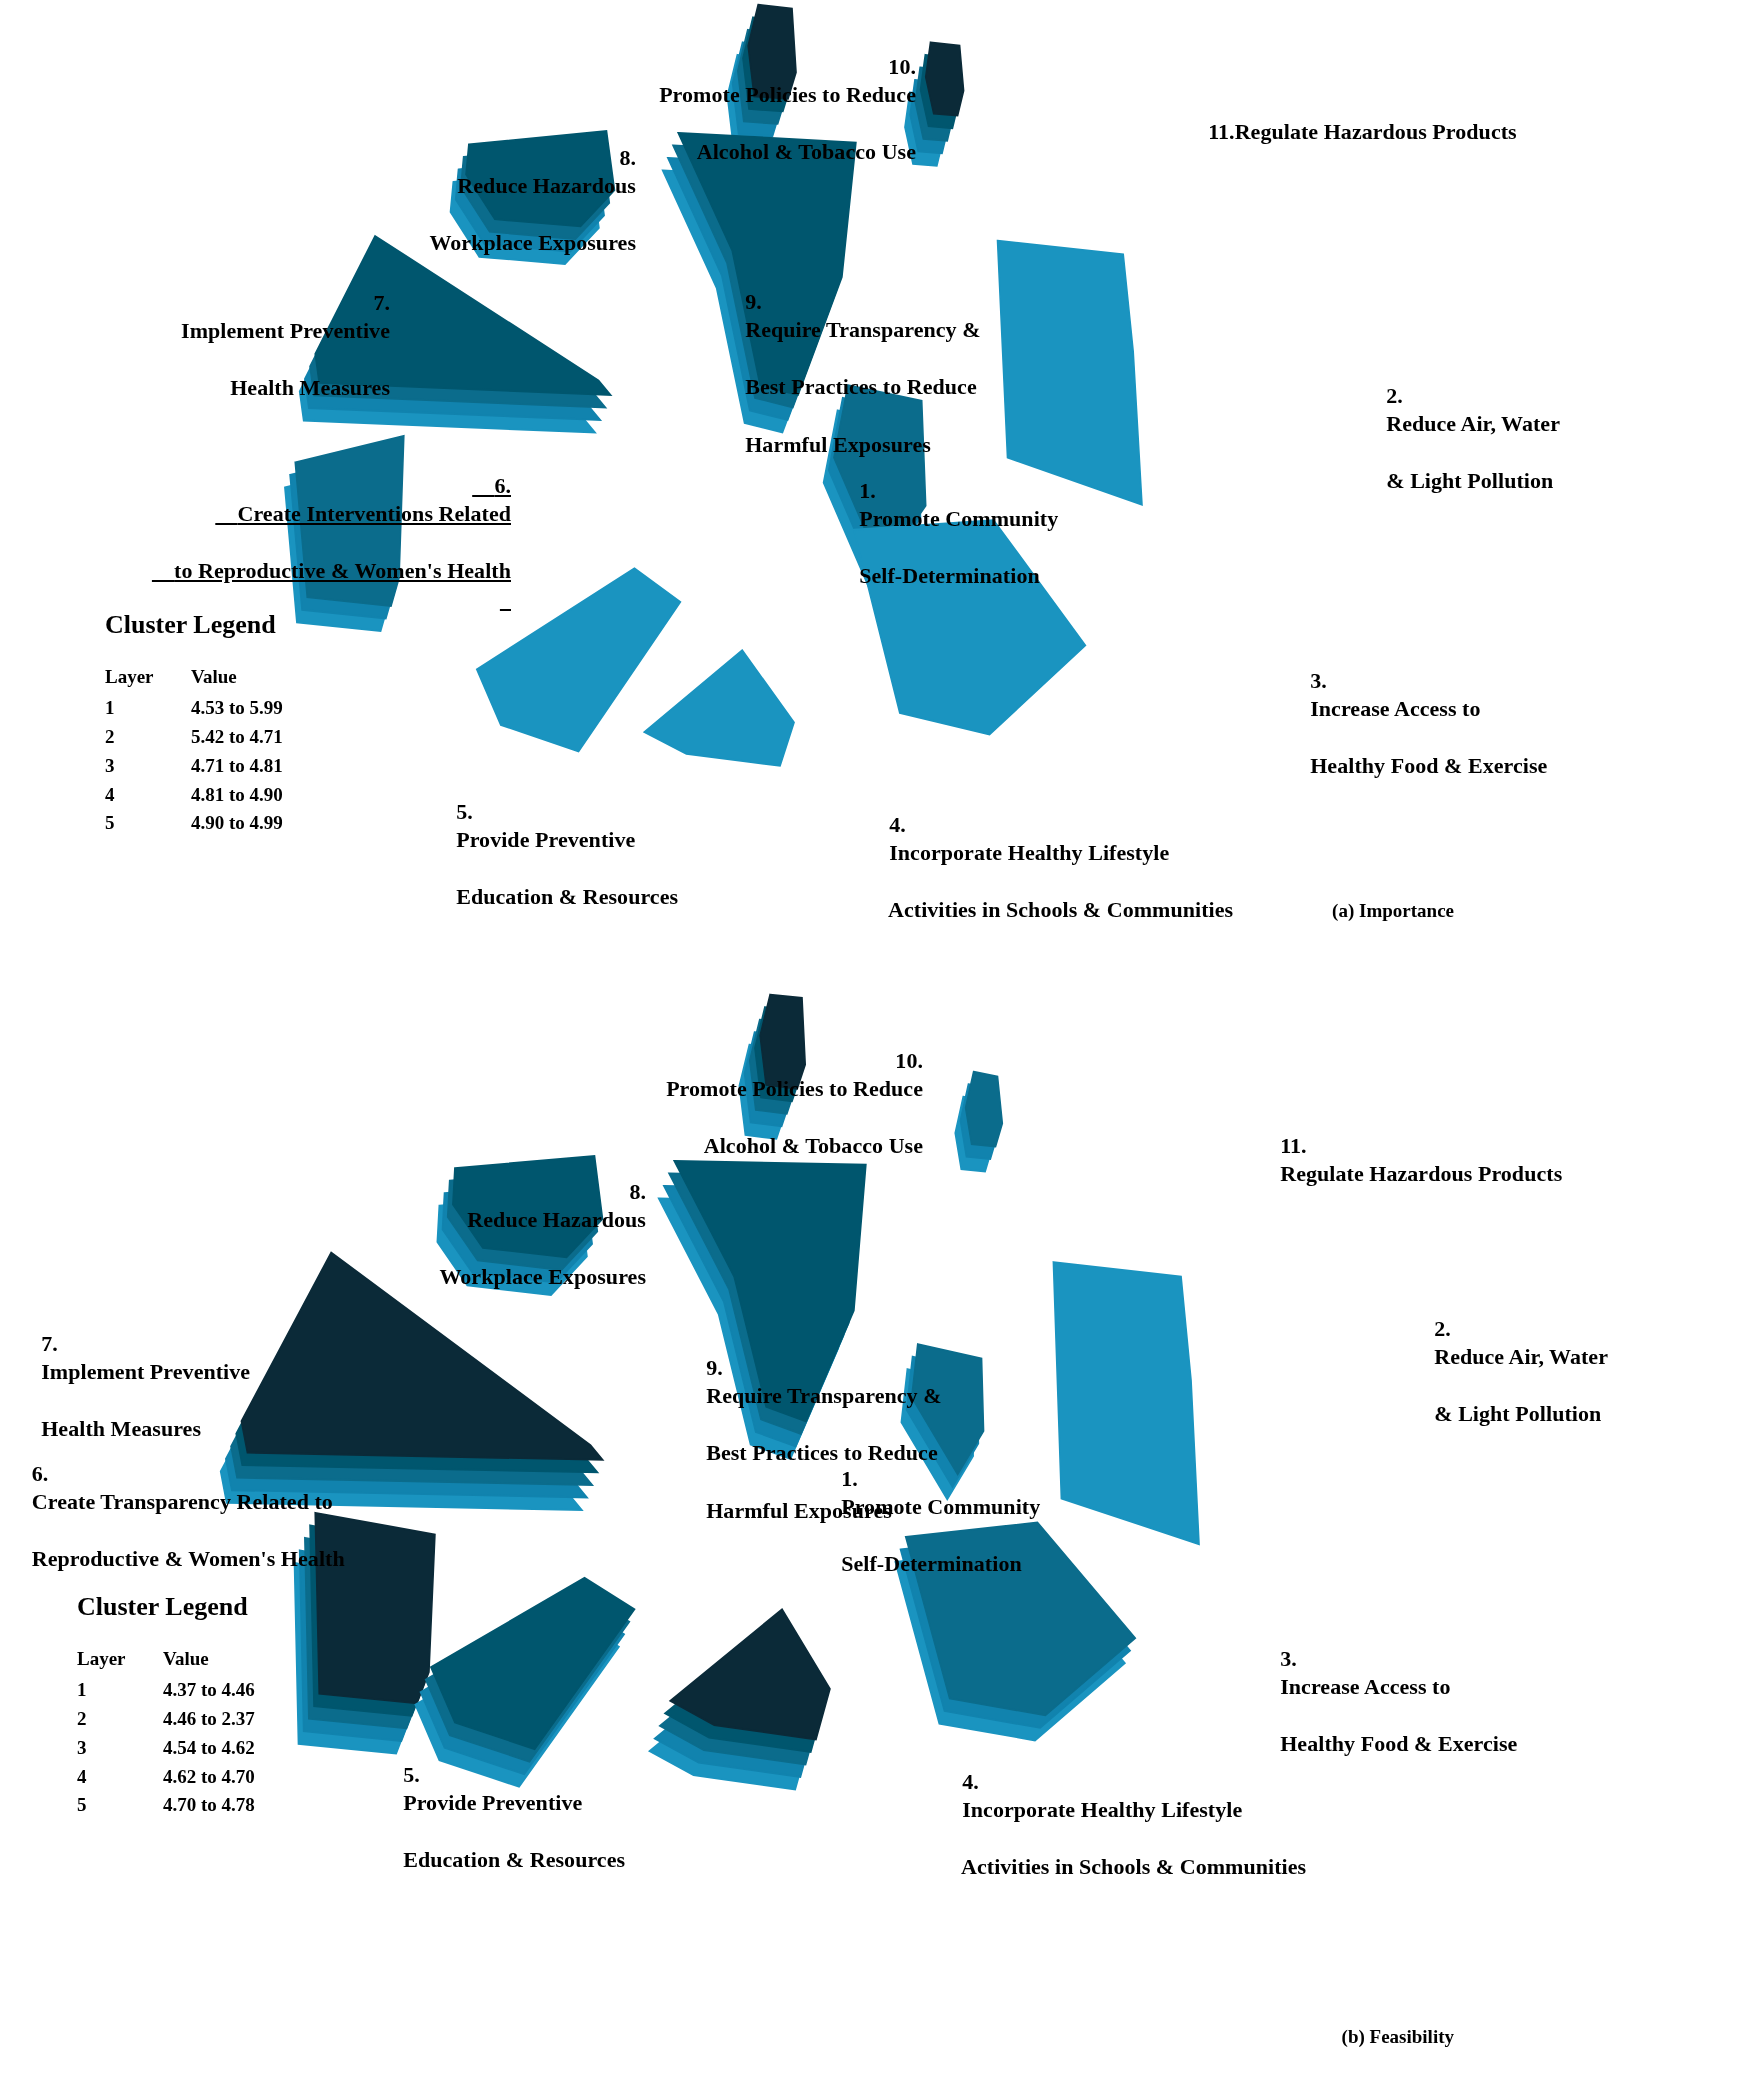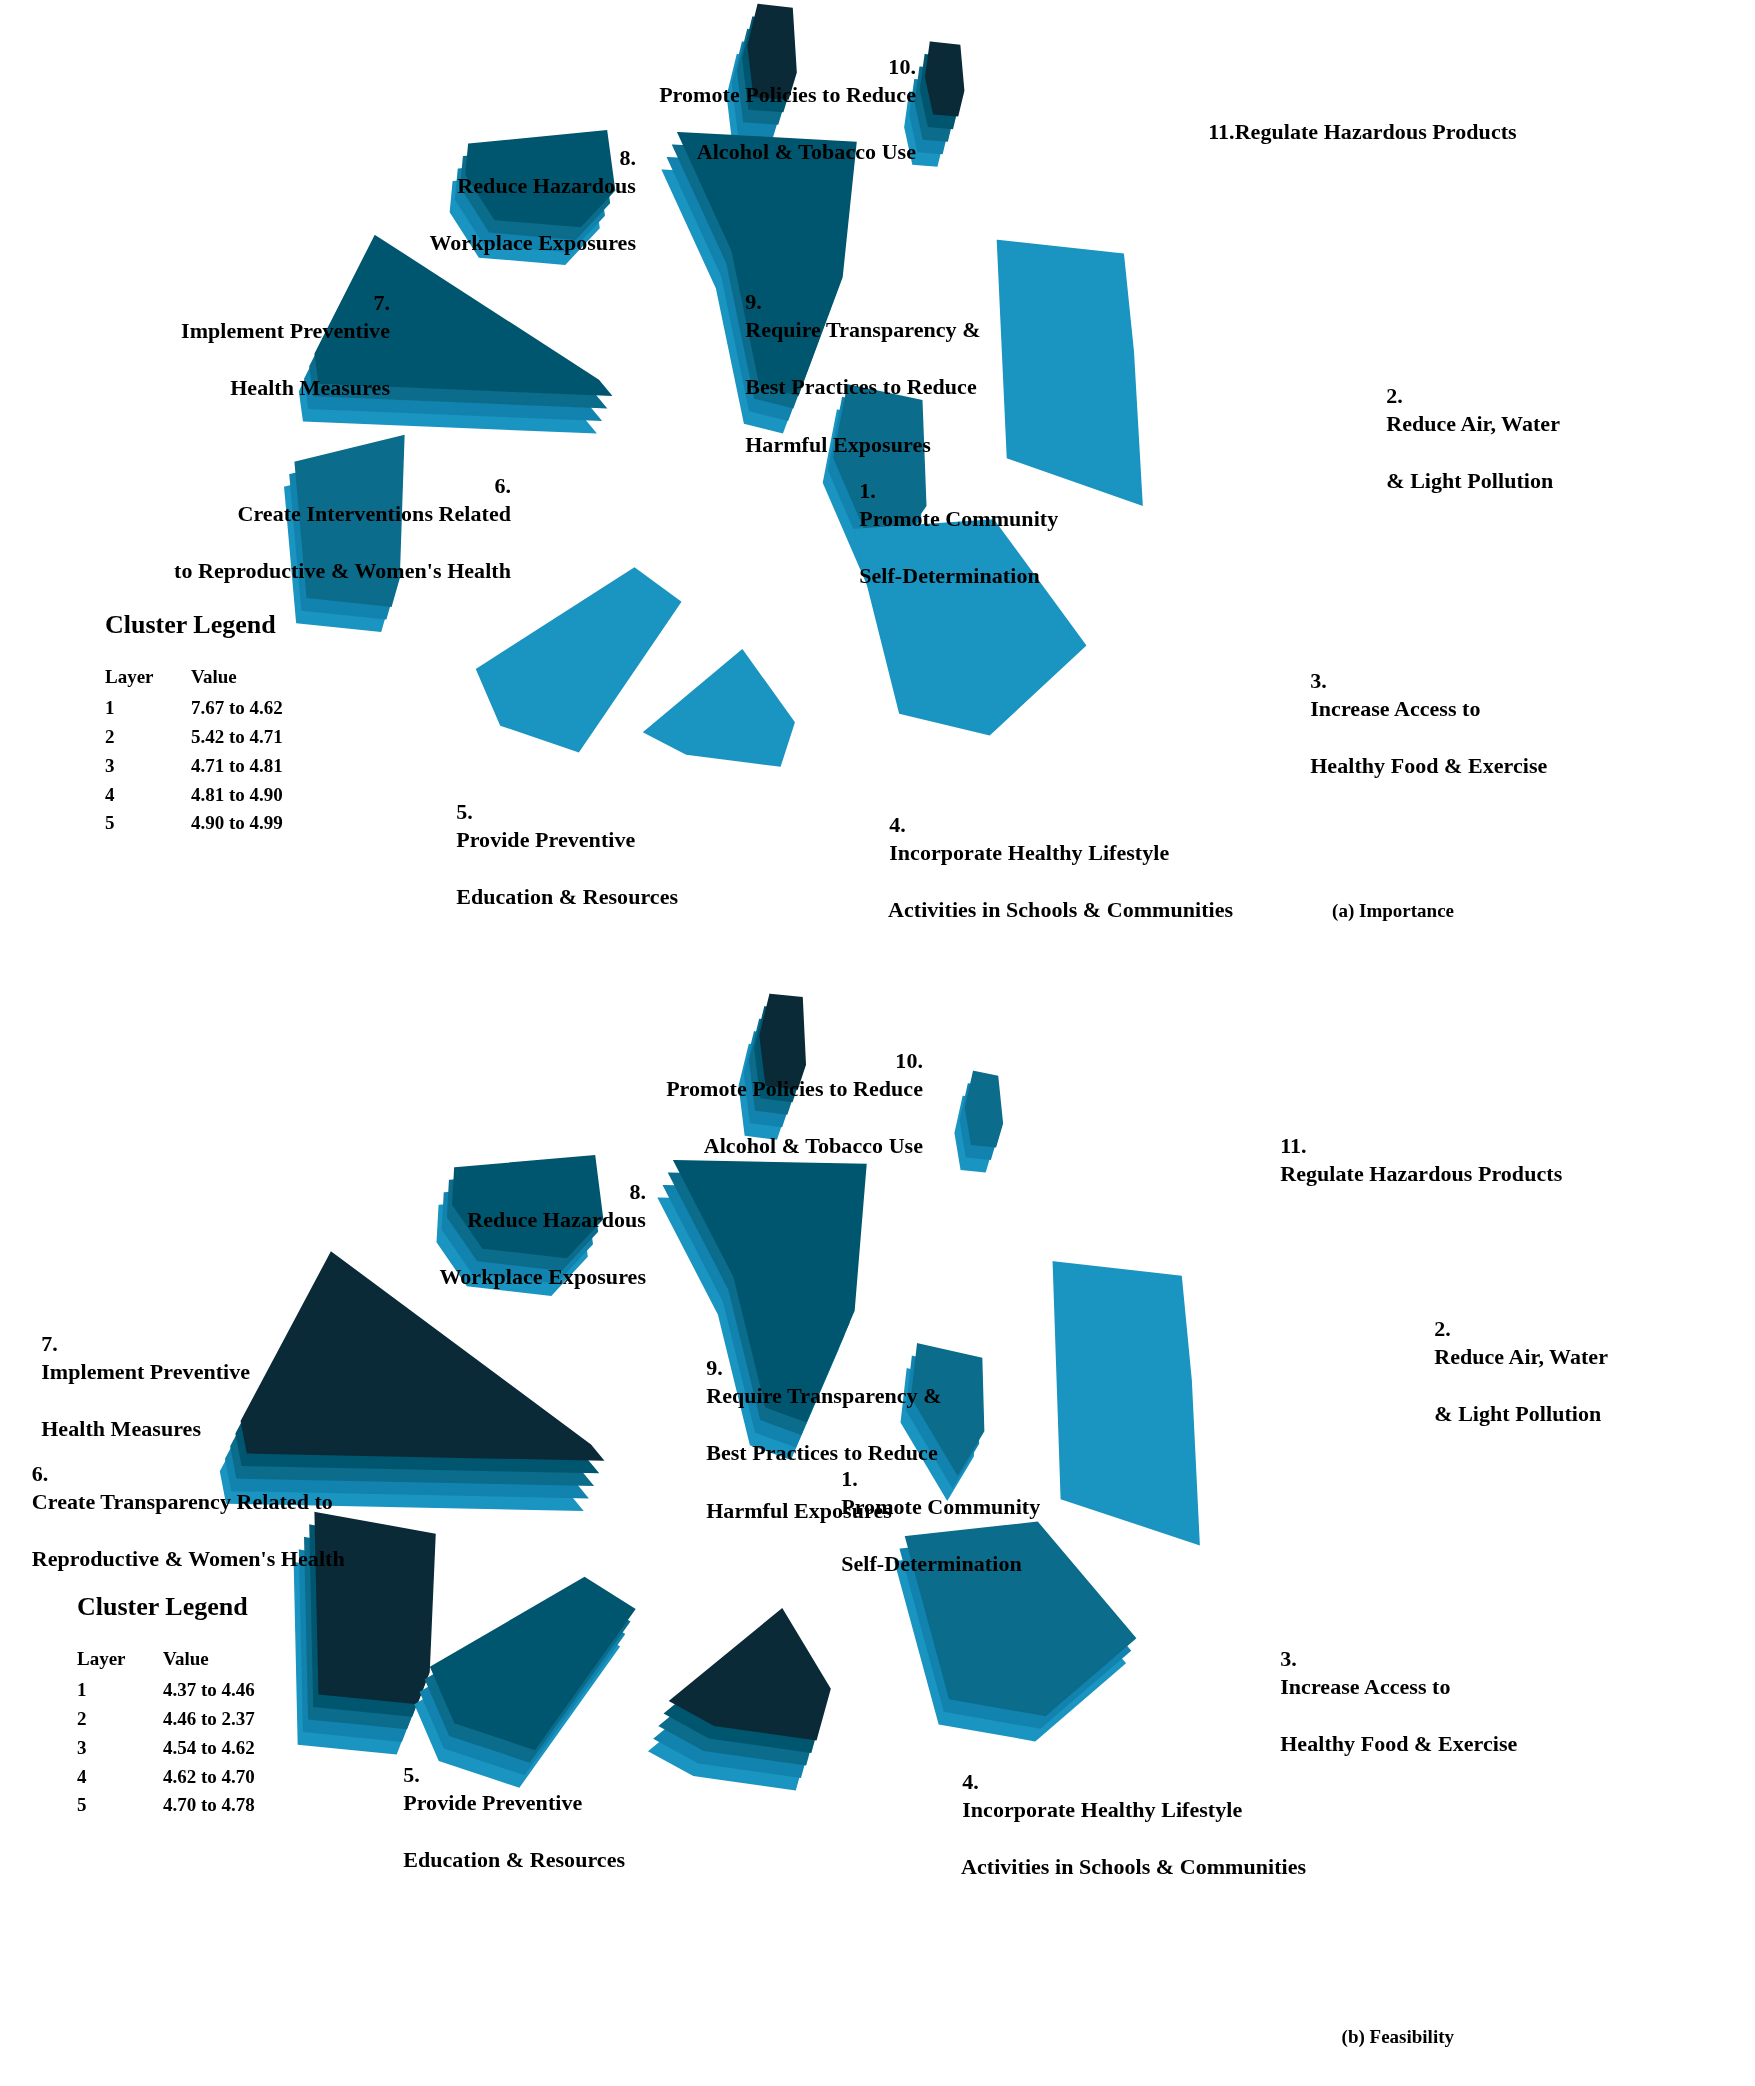--- a/index.html
+++ b/index.html
@@ -138,21 +138,21 @@
     <span>Best Practices to Reduce</span><br>
     <span>Harmful Exposures</span>
   </div>
 
   <div class="lbl lf" style="left:1364px;top:353px;width:366px;">
     <span>2.</span>
     <span>Reduce Air, Water</span><br>
     <span>&amp; Light Pollution</span>
   </div>
 
-  <div class="lbl rt" style="left:19px;top:443px;width:492px;">
+  <div class="lbl rt" style="left:19px;top:443px;width:492px;text-decoration:underline;">
     <span>6.</span>
     <span>Create Interventions Related</span><br>
     <span>to Reproductive &amp; Women's Health</span>
   </div>
 
   <div class="lbl lf" style="left:837px;top:448px;width:366px;">
     <span>1.</span>
     <span>Promote Community</span><br>
     <span>Self-Determination</span>
   </div>
@@ -180,21 +180,21 @@
     <table>
       <thead>
         <tr>
           <th class="c-layer">Layer</th>
           <th>Value</th>
         </tr>
       </thead>
       <tbody id="legend-body-a">
           <tr>
             <td class="c-layer">1</td>
-            <td>7.67 to 4.62</td>
+            <td>4.53 to 5.99</td>
           </tr>
           <tr>
             <td class="c-layer">2</td>
             <td>5.42 to 4.71</td>
           </tr>
           <tr>
             <td class="c-layer">3</td>
             <td>4.71 to 4.81</td>
           </tr>
           <tr>

